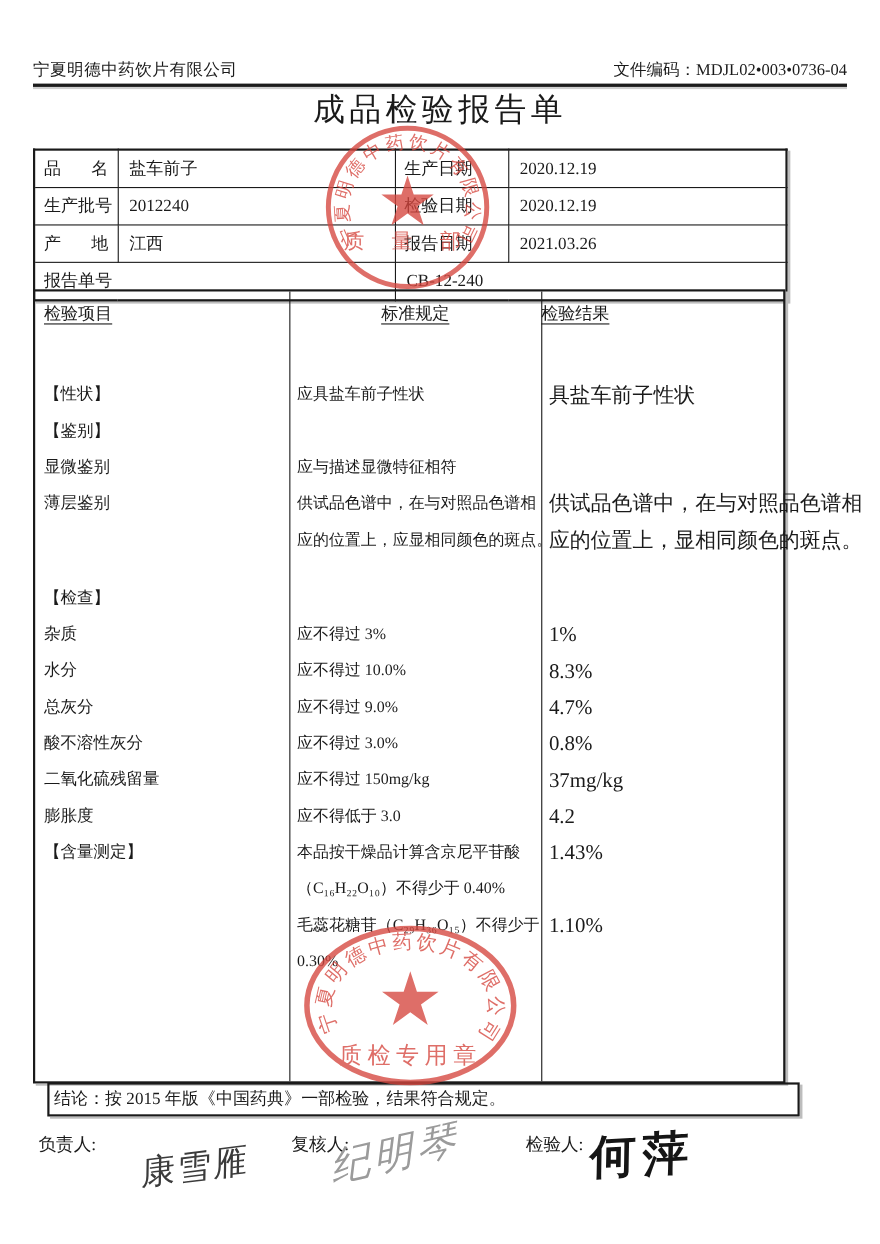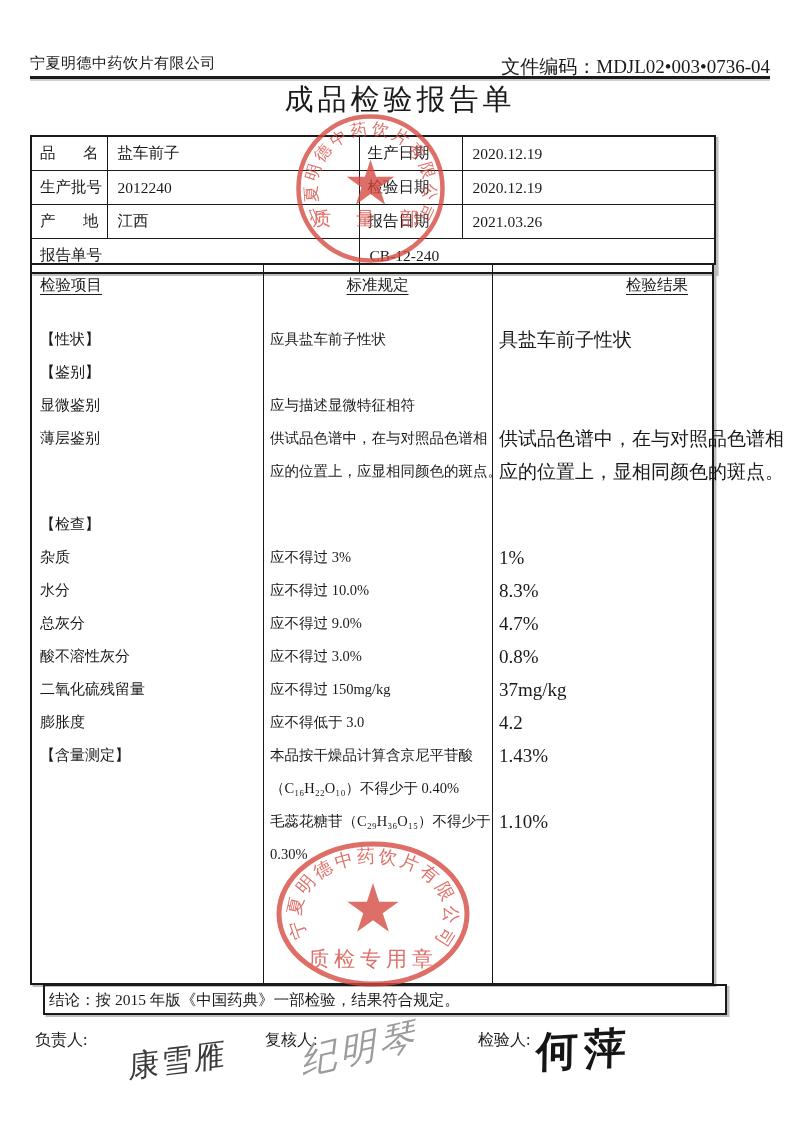--- a/index.html
+++ b/index.html
@@ -2,41 +2,41 @@
 <html><head>
 <meta charset="utf-8">
 <style>
   html,body{margin:0;padding:0;background:#e8e8e8;}
   .page{
     position:relative;width:800px;height:1131px;background:#ffffff;margin:0 auto;
     font-family:"Liberation Serif","DejaVu Serif",serif;color:#1a1a1a;overflow:hidden;
   }
   
   .hdr-left{position:absolute;left:30px;top:54px;font-size:15px;letter-spacing:.5px;}
-  .hdr-right{position:absolute;right:30px;top:54px;font-size:19px;}
+  .hdr-right{position:absolute;right:30px;top:54px;font-size:15px;}
   .hdr-rule{position:absolute;left:30px;top:76px;width:740px;height:3px;background:#1c1c1c;box-shadow:0 2px 0 #cfcfcf;}
   .doc-title{position:absolute;left:0;top:80px;width:100%;text-align:center;font-size:29px;font-weight:normal;letter-spacing:4px;}
   
   table.info{position:absolute;left:30px;top:135px;width:684px;border-collapse:collapse;table-layout:fixed;
     border:2px solid #1a1a1a;box-shadow:2.5px 2px 0 #bdbdbd;}
   table.info td{border:1px solid #1a1a1a;height:31px;font-size:15.5px;overflow:hidden;white-space:nowrap;}
   td.jlabel{text-align:justify;text-align-last:justify;padding:0 8px;}
   td.plain{padding-left:8px;}
   td.val{padding-left:10px;}
   
   .main-table{position:absolute;left:30px;top:263px;width:684px;height:722px;border:2px solid #1a1a1a;
     box-sizing:border-box;box-shadow:2.5px 2px 0 #bdbdbd;}
   .vline{position:absolute;top:0;bottom:0;width:1px;background:#1a1a1a;}
   .v1{left:231px;} .v2{left:460px;}
   .mt-h{position:absolute;top:10px;font-size:15.5px;}
   .mt-h span{text-decoration:underline;text-underline-offset:4px;}
   .mh-item{left:8px;}
   .mh-std{left:231px;width:229px;text-align:center;}
-  .mh-res{left:436px;width:220px;text-align:right;}
-  .lines{position:absolute;left:0;top:58px;right:0;text-align:center;}
+  .mh-res{left:460px;width:220px;text-align:left;}
+  .lines{position:absolute;left:0;top:78px;right:0;text-align:center;}
   .trow{position:relative;height:33px;line-height:33px;}
   .trow span{position:absolute;white-space:nowrap;top:0;}
   .ci{left:8px;font-size:15px;}
   .cs{left:238px;font-size:14.5px;}
   .cr{left:467px;font-size:19px;}
   .spacer{height:20px;}
   
   .conclusion{position:absolute;left:43px;top:984px;width:684px;height:31px;border:2px solid #1a1a1a;
     box-sizing:border-box;line-height:27px;padding-left:4px;font-size:15.5px;background:#fff0;box-shadow:2.5px 2px 0 #bdbdbd;}
   

